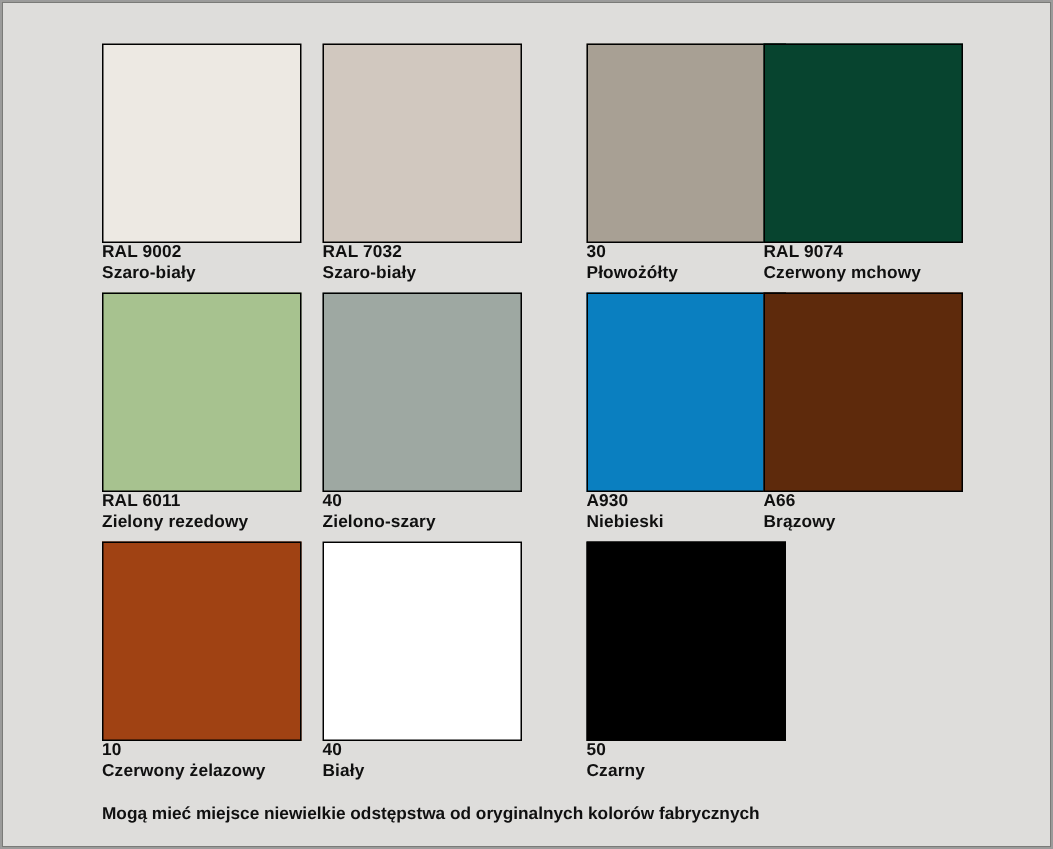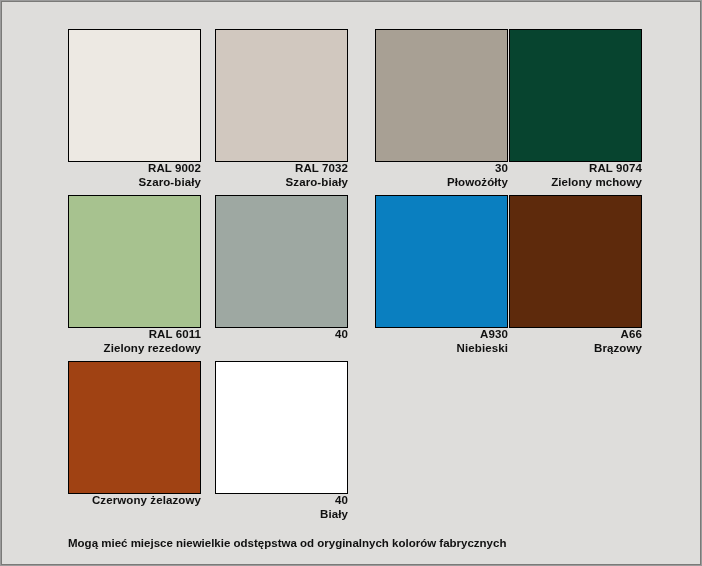--- a/index.html
+++ b/index.html
@@ -34,33 +34,32 @@
     position: relative;
     height: 166px;
   }
   .cell {
     position: absolute;
     top: 0;
     width: 133px;
   }
   .cell.c0 { left: 0px; }
   .cell.c1 { left: 147px; }
-  .cell.c2 { left: 294px; padding-left: 13px; }
+  .cell.c2 { left: 310px; padding-left: 13px; }
   .cell.c3 { left: 441px; }
   .swatch {
     width: 133px;
     height: 133px;
     border: 1px solid #000000;
     box-sizing: border-box;
     display: block;
   }
   .labels {
     margin-top: 5px;
     line-height: 13.5px;
-    text-align: right;
   }
   .code, .name {
     display: block;
     font-size: 11.5px;
     font-weight: bold;
     color: #101010;
     letter-spacing: 0.1px;
     white-space: nowrap;
   }
   #footnote {
@@ -99,37 +98,38 @@
         <span class="swatch" style="background-color: rgb(168, 160, 148);"></span>
         <span class="labels">
           <span class="code">30</span>
           <span class="name">Płowożółty</span>
         </span>
       </div>
       <div class="cell c3">
         <span class="swatch" style="background-color: rgb(7, 68, 47);"></span>
         <span class="labels">
           <span class="code">RAL 9074</span>
-          <span class="name">Zielony mchowy</span>
+          <span class="name">Czerwony mchowy</span>
         </span>
       </div>
     </div>
 
     <div class="row">
       <div class="cell c0">
         <span class="swatch" style="background-color: rgb(167, 194, 143);"></span>
         <span class="labels">
           <span class="code">RAL 6011</span>
           <span class="name">Zielony rezedowy</span>
         </span>
       </div>
       <div class="cell c1">
         <span class="swatch" style="background-color: rgb(158, 168, 162);"></span>
         <span class="labels">
           <span class="code">40</span>
+          <span class="name">Zielono-szary</span>
         </span>
       </div>
       <div class="cell c2">
         <span class="swatch" style="background-color: rgb(10, 127, 192);"></span>
         <span class="labels">
           <span class="code">A930</span>
           <span class="name">Niebieski</span>
         </span>
       </div>
       <div class="cell c3">
@@ -138,28 +138,36 @@
           <span class="code">A66</span>
           <span class="name">Brązowy</span>
         </span>
       </div>
     </div>
 
     <div class="row">
       <div class="cell c0">
         <span class="swatch" style="background-color: rgb(160, 66, 19);"></span>
         <span class="labels">
+          <span class="code">10</span>
           <span class="name">Czerwony żelazowy</span>
         </span>
       </div>
       <div class="cell c1">
         <span class="swatch" style="background-color: rgb(255, 255, 255);"></span>
         <span class="labels">
           <span class="code">40</span>
           <span class="name">Biały</span>
+        </span>
+      </div>
+      <div class="cell c2">
+        <span class="swatch" style="background-color: rgb(0, 0, 0);"></span>
+        <span class="labels">
+          <span class="code">50</span>
+          <span class="name">Czarny</span>
         </span>
       </div>
     </div>
 
   </div>
 
   <div id="footnote">Mogą mieć miejsce niewielkie odstępstwa od oryginalnych kolorów fabrycznych</div>
 
 </div>
 

